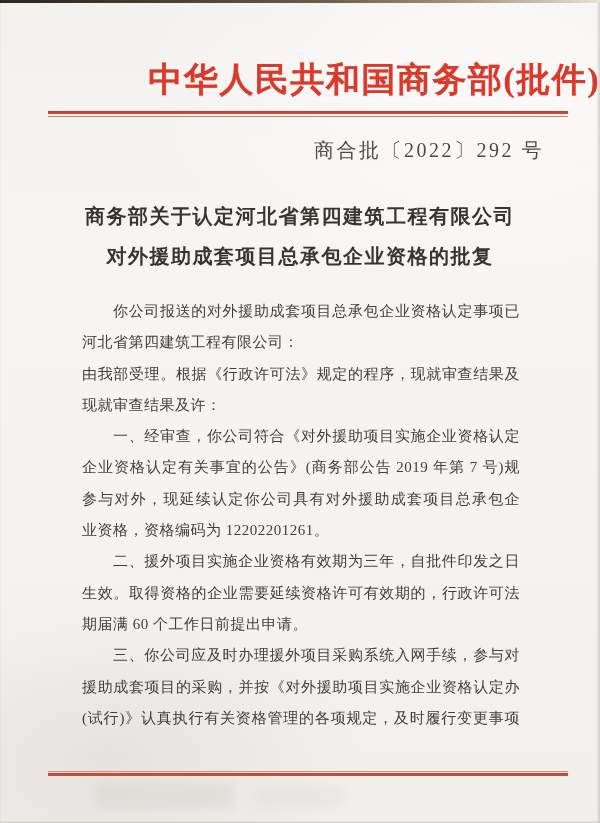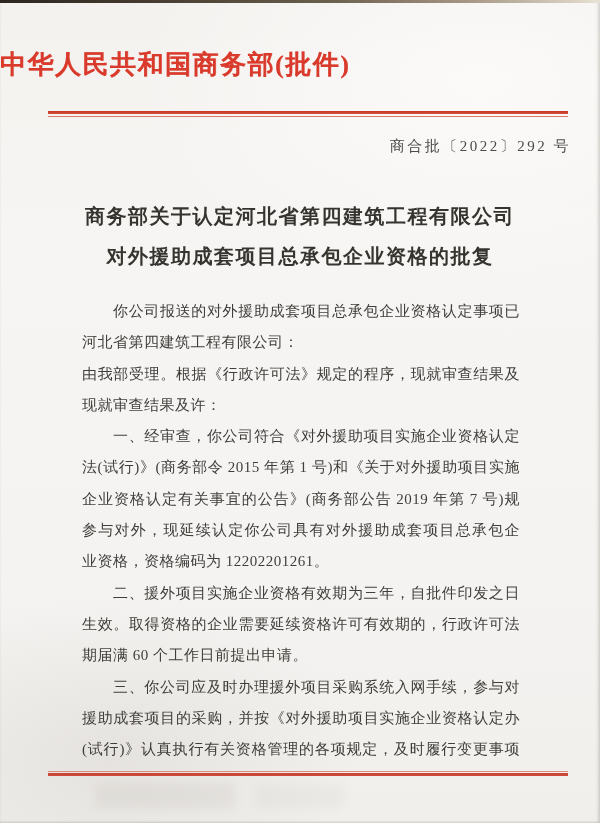--- a/index.html
+++ b/index.html
@@ -23,25 +23,25 @@
   
   .scan-edge-top {
     position: absolute;
     top: 0; left: 0;
     width: 100%; height: 3px;
     background: linear-gradient(90deg, #2c2620 0%, #463c30 25%, #6b5f4d 55%, #a59884 78%, #d8cfc0 95%, #e8e2d6 100%);
   }
   
   .letterhead {
     position: absolute;
-    top: 47px;
+    top: 57px;
     left: 0;
     width: 100%;
-    text-align: left;
-    font-size: 26px;
+    text-align: right;
+    font-size: 34px;
     font-weight: bold;
     letter-spacing: 1.5px;
     color: #d93a2b;
     text-shadow: 0.4px 0.4px 0 rgba(217,58,43,0.55);
     white-space: nowrap;
   }
   .rule-double {
     position: absolute;
     top: 111px;
     left: 48px;
@@ -52,22 +52,22 @@
     background: linear-gradient(180deg, #c93524, #d4503c);
   }
   .rule-double .thin {
     margin-top: 2px;
     height: 1px;
     background: #db7a68;
   }
   .doc-number {
     position: absolute;
     top: 137px;
-    right: 29px;
-    font-size: 15px;
+    right: 56px;
+    font-size: 20px;
     letter-spacing: 2.5px;
     color: #4c4a47;
     white-space: nowrap;
   }
   .doc-title {
     position: absolute;
     top: 196px;
     left: 0;
     width: 100%;
     text-align: center;
@@ -159,21 +159,20 @@
     <div class="t-line">商务部关于认定河北省第四建筑工程有限公司</div>
     <div class="t-line">对外援助成套项目总承包企业资格的批复</div>
   </div>
 
   <div class="body-text">
     <div class="line full indent">你公司报送的对外援助成套项目总承包企业资格认定事项已</div>
     <div class="line">河北省第四建筑工程有限公司：</div>
     <div class="line full">由我部受理。根据《行政许可法》规定的程序，现就审查结果及许</div>
     <div class="line">现就审查结果及许：</div>
     <div class="line full indent">一、经审查，你公司符合《对外援助项目实施企业资格认定办</div>
-    <div class="line full">法(试行)》(商务部令 2015 年第 1 号)和《关于对外援助项目实施</div>
     <div class="line full">企业资格认定有关事宜的公告》(商务部公告 2019 年第 7 号)规定</div>
     <div class="line full">参与对外，现延续认定你公司具有对外援助成套项目总承包企</div>
     <div class="line">业资格，资格编码为 12202201261。</div>
     <div class="line full indent">二、援外项目实施企业资格有效期为三年，自批件印发之日起</div>
     <div class="line full">生效。取得资格的企业需要延续资格许可有效期的，行政许可法</div>
     <div class="line">期届满 60 个工作日前提出申请。</div>
     <div class="line full indent">三、你公司应及时办理援外项目采购系统入网手续，参与对外</div>
     <div class="line full">援助成套项目的采购，并按《对外援助项目实施企业资格认定办法</div>
     <div class="line full">(试行)》认真执行有关资格管理的各项规定，及时履行变更事项的</div>
   </div>

